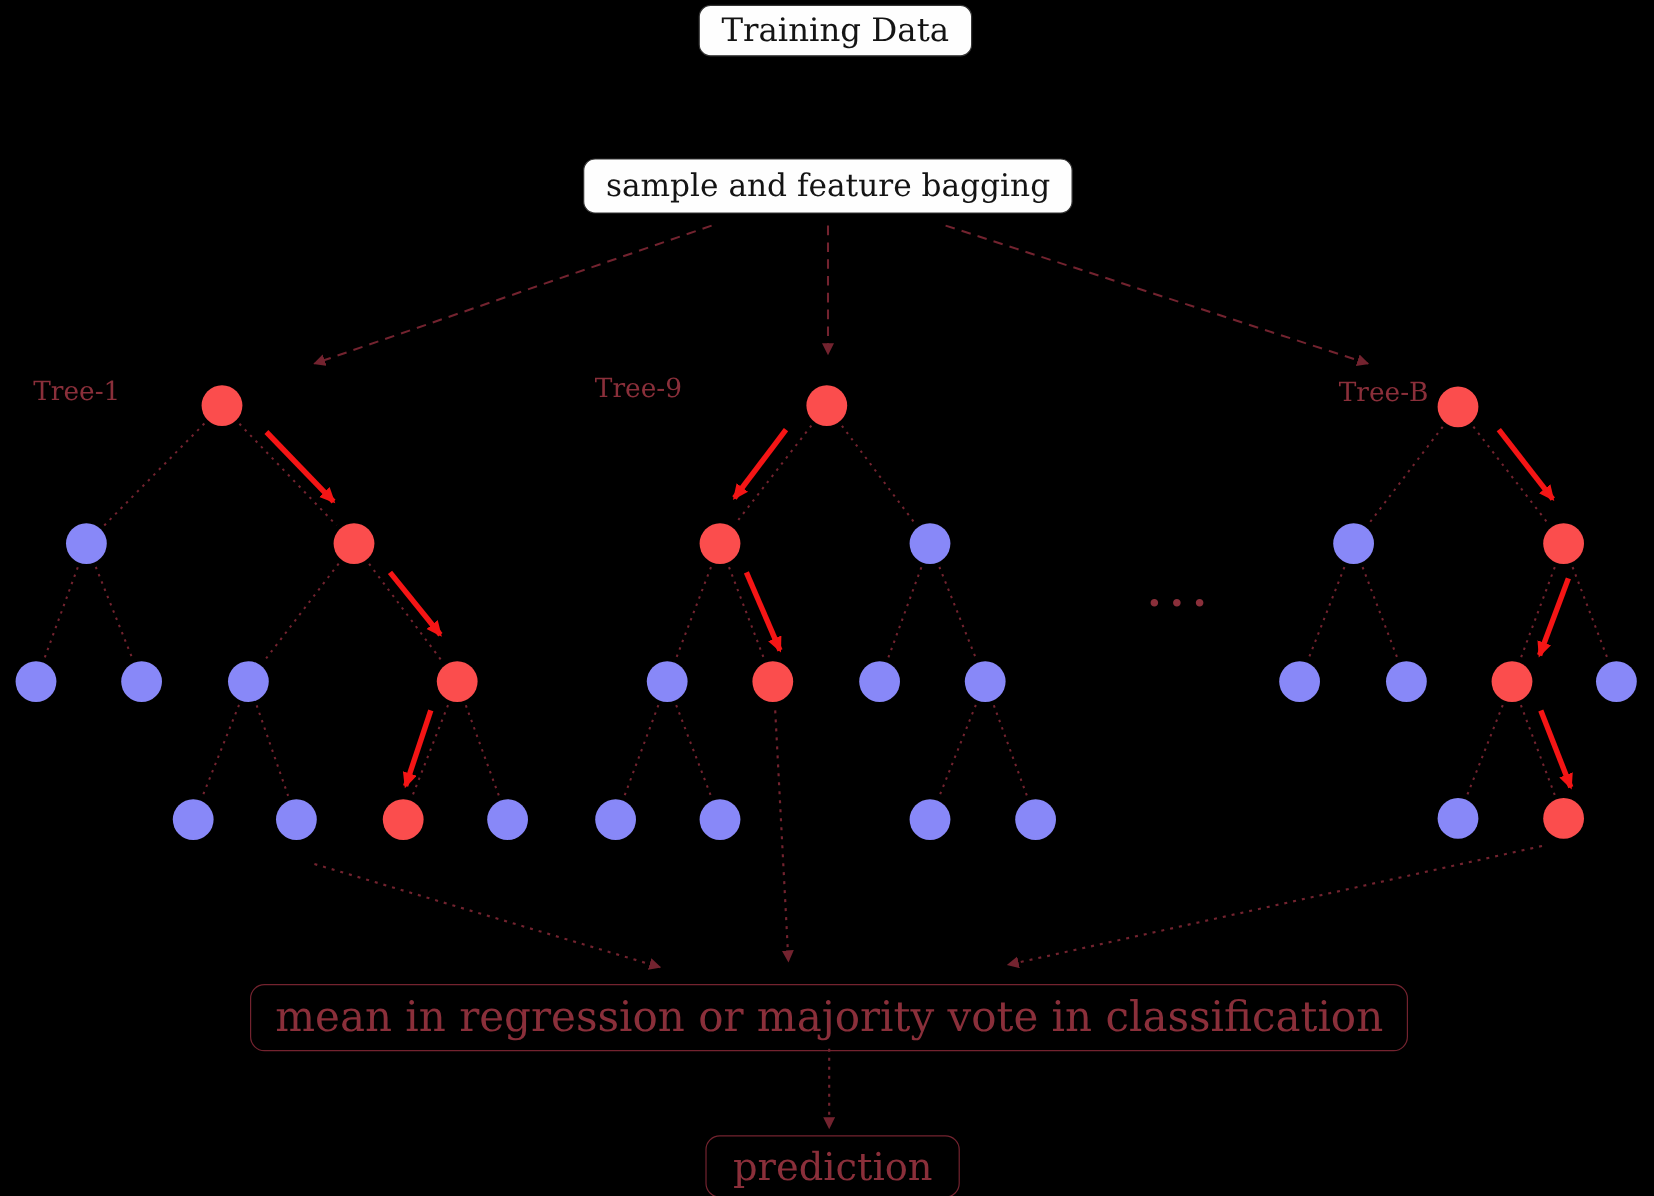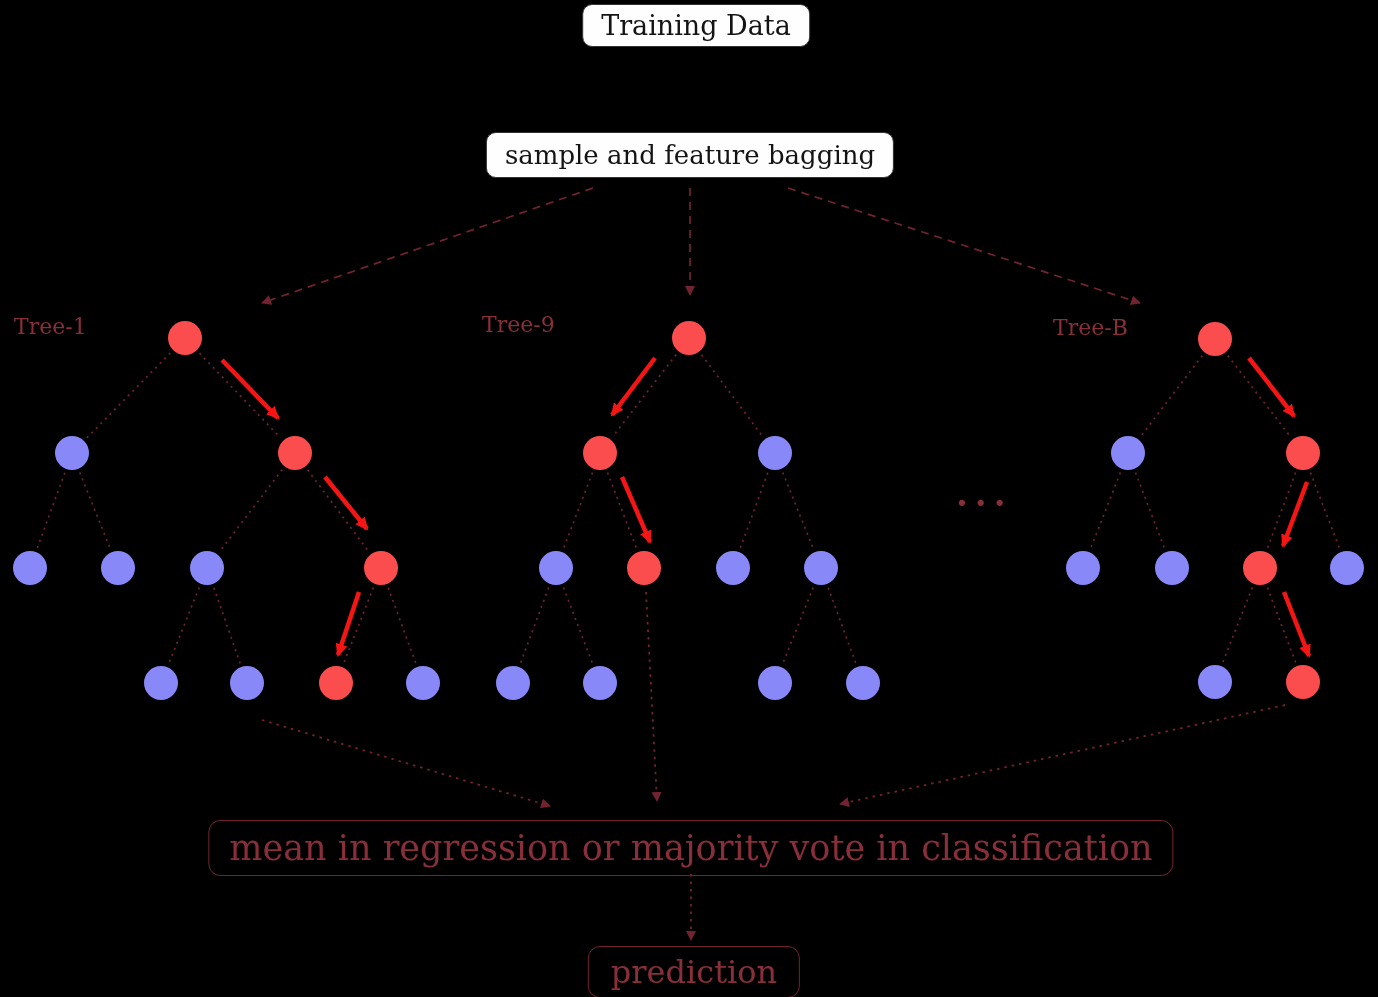--- a/index.html
+++ b/index.html
@@ -16,25 +16,25 @@
   #bagging-box{left:690px;top:132px;font-size:26px;padding:7px 18px;}
   .faintbox{
     position:absolute;transform:translateX(-50%);
     color:var(--faint-text);border:1.5px solid var(--faint-line);
     border-radius:12px;white-space:nowrap;text-align:center;background:transparent;
   }
   #mean-box{left:691px;top:820px;font-size:35px;padding:7px 20px;}
   #prediction-box{left:694px;top:946px;font-size:32px;padding:6px 22px;}
   .tree-label{
     position:absolute;color:var(--faint-text);font-size:22px;
-    white-space:nowrap;width:100px;
+    white-space:nowrap;text-align:center;width:100px;
   }
   #tree-label-1{left:14px;top:314px;}
   #tree-label-2{left:482px;top:312px;}
-  #tree-label-3{left:1053px;top:315px;}
+  #tree-label-3{left:1103px;top:315px;}
   #ellipsis{
     position:absolute;left:956px;top:474px;color:var(--faint-text);
     font-size:34px;letter-spacing:7px;font-weight:bold;
   }
   #diagram-svg{position:absolute;left:0;top:0;}
   .tree-edge{stroke:var(--faint-line);stroke-width:1.7;stroke-dasharray:2 4.5;fill:none;}
   .path-arrow{stroke:var(--path-red);stroke-width:4.5;fill:none;}
   .bag-arrow{stroke:var(--faint-line);stroke-width:1.7;stroke-dasharray:8 6;fill:none;}
   .result-arrow{stroke:var(--faint-line);stroke-width:1.8;stroke-dasharray:2.5 5;fill:none;}
 </style>

